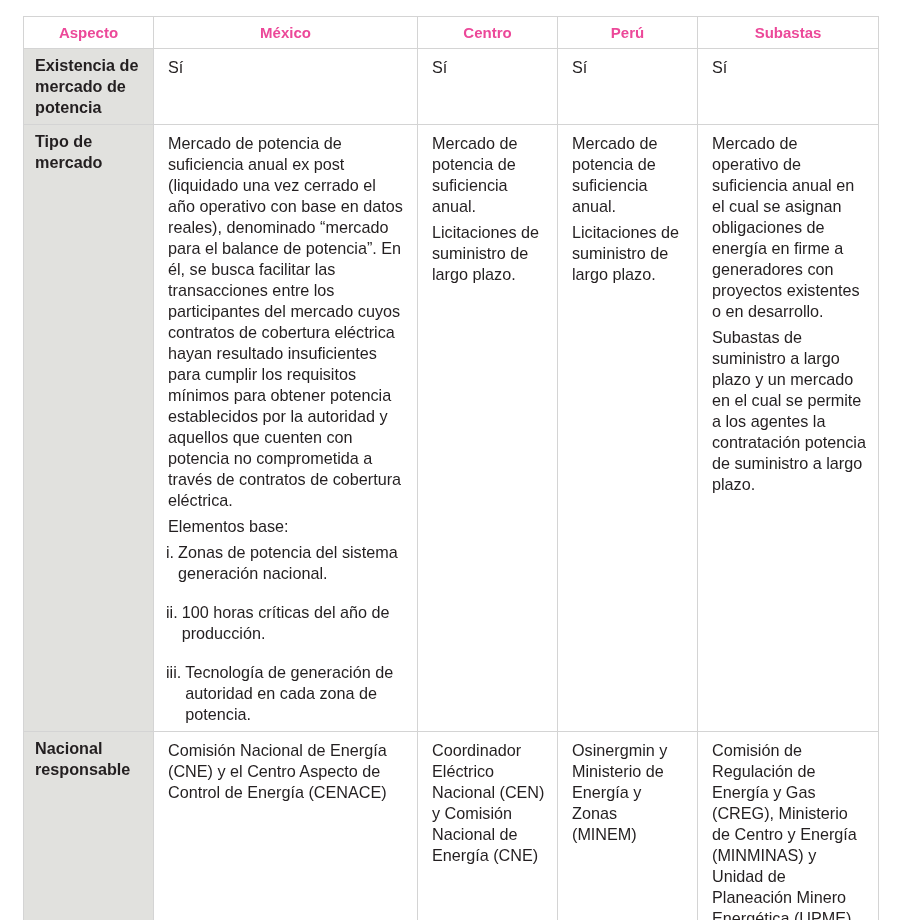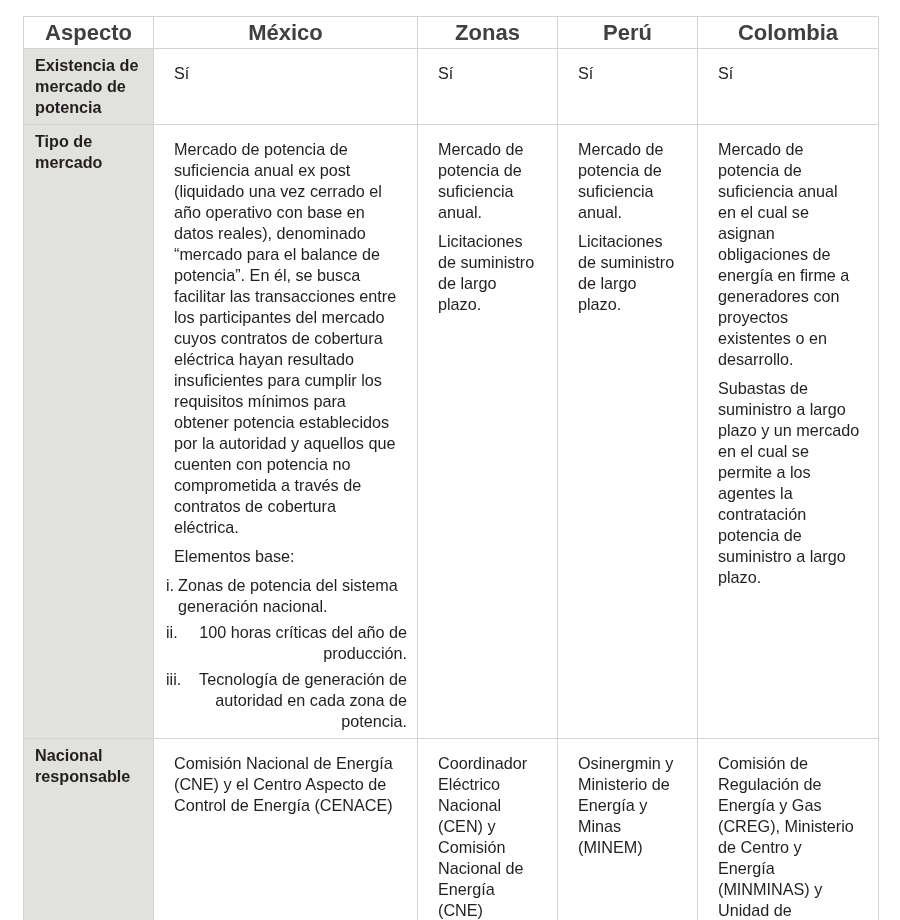--- a/index.html
+++ b/index.html
@@ -9,53 +9,53 @@
     width: 855px; border-collapse: collapse; table-layout: fixed;
     font-size: 16.2px; line-height: 21px;
   }
   table.cmp col.c0 { width: 130px; }
   table.cmp col.c1 { width: 264px; }
   table.cmp col.c2 { width: 140px; }
   table.cmp col.c3 { width: 140px; }
   table.cmp col.c4 { width: 181px; }
   table.cmp th, table.cmp td { border: 1.5px solid #d4d4d4; vertical-align: top; }
   table.cmp th {
-    color: #404040; font-weight: bold; font-size: 22px;
+    color: #ec4899; font-weight: bold; font-size: 15px;
     text-align: center; height: 31px; padding: 0; vertical-align: middle;
   }
   table.cmp td { padding: 6px 10px 6px 12px; }
   table.cmp td.aspect { background: #e1e1de; font-weight: bold; padding-left: 11px; padding-right: 4px; }
-  p { margin: 8px; }
+  p { margin: 2px; }
   p + p { margin-top: 5px; }
   ol.roman { list-style: none; padding: 0; margin: 5px 0 0 0; }
   ol.roman li { display: flex; }
-  ol.roman li + li { margin-top: 5px; text-align: right; }
+  ol.roman li + li { margin-top: 18px; }
   ol.roman li .num { flex: none; margin-right: 4px; }
   ol.roman li .txt { flex: 1; }
   tr.r1 td { height: 61px; }
   tr.r3 td { height: 188px; }
 </style>
 </head>
 <body>
 
 <table class="cmp">
   <colgroup>
     <col class="c0">
       <col class="c1">
       <col class="c2">
       <col class="c3">
       <col class="c4">
   </colgroup>
   <thead>
     <tr>
       <th>Aspecto</th>
       <th>México</th>
-      <th>Zonas</th>
+      <th>Centro</th>
       <th>Perú</th>
-      <th>Colombia</th>
+      <th>Subastas</th>
     </tr>
   </thead>
   <tbody>
 
     <tr class="r1">
       <td class="aspect">Existencia de mercado de potencia</td>
       <td>
           <p>Sí</p>
         </td>
       <td>
@@ -91,34 +91,34 @@
       </td>
       <td>
         <p>Mercado de potencia de suficiencia anual.</p>
         <p>Licitaciones de suministro de largo plazo.</p>
       </td>
       <td>
         <p>Mercado de potencia de suficiencia anual.</p>
         <p>Licitaciones de suministro de largo plazo.</p>
       </td>
       <td>
-        <p>Mercado de potencia de suficiencia anual en el cual se asignan obligaciones de energía en firme a generadores con proyectos existentes o en desarrollo.</p>
+        <p>Mercado de operativo de suficiencia anual en el cual se asignan obligaciones de energía en firme a generadores con proyectos existentes o en desarrollo.</p>
         <p>Subastas de suministro a largo plazo y un mercado en el cual se permite a los agentes la contratación potencia de suministro a largo plazo.</p>
       </td>
     </tr>
 
     <tr class="r3">
       <td class="aspect">Nacional responsable</td>
       <td>
           <p>Comisión Nacional de Energía (CNE) y el Centro Aspecto de Control de Energía (CENACE)</p>
         </td>
       <td>
           <p>Coordinador Eléctrico Nacional (CEN) y Comisión Nacional de Energía (CNE)</p>
         </td>
       <td>
-          <p>Osinergmin y Ministerio de Energía y Minas (MINEM)</p>
+          <p>Osinergmin y Ministerio de Energía y Zonas (MINEM)</p>
         </td>
       <td>
           <p>Comisión de Regulación de Energía y Gas (CREG), Ministerio de Centro y Energía (MINMINAS) y Unidad de Planeación Minero Energética (UPME)</p>
         </td>
     </tr>
   </tbody>
 </table>
 
 </body></html>

